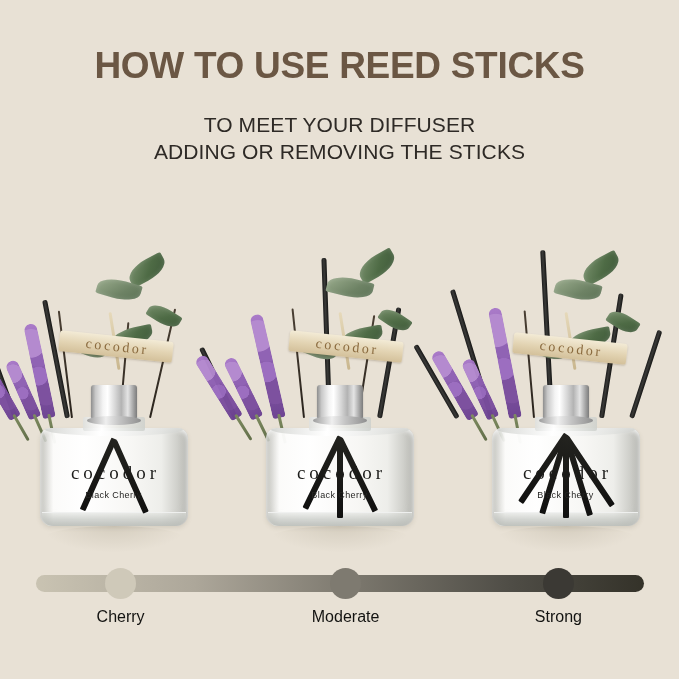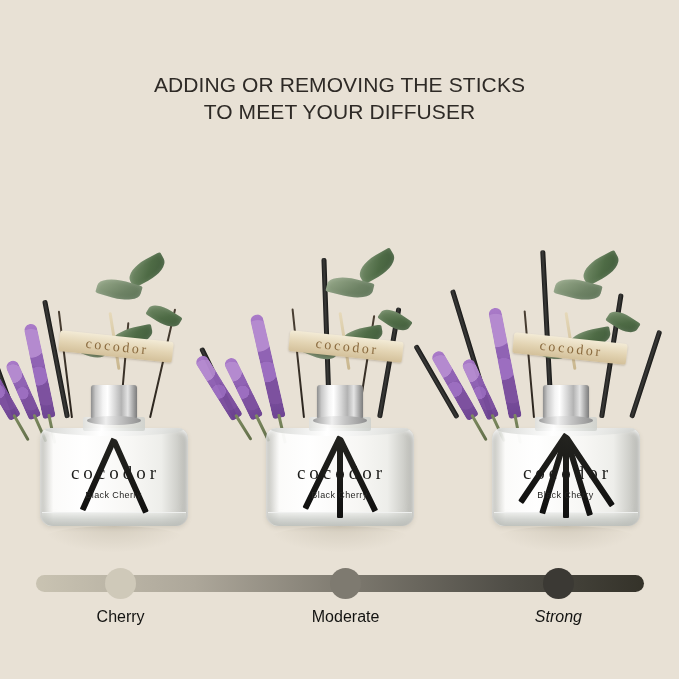--- a/index.html
+++ b/index.html
@@ -271,23 +271,24 @@
     transform:translateX(-50%);
     font-size:16px;
     color:#131311;
     white-space:nowrap;
   }
 </style>
 </head>
 <body>
 
 <div class="header">
+  <div class="title">HOW TO USE REED STICKS</div>
   <div class="subtitle">
+    <div>TO MEET YOUR DIFFUSER</div>
     <div>ADDING OR REMOVING THE STICKS</div>
-    <div>TO MEET YOUR DIFFUSER</div>
   </div>
 </div>
 
 <div class="products">
 
   <div class="product">
     <div class="bouquet">
       <div class="reed-top" style="left:12px;  height:96px;  transform:rotate(-20deg);"></div>
       <div class="reed-top" style="left:64px;  height:120px; transform:rotate(-11deg);"></div>
       <div class="stem" style="left:70px; height:108px; transform:rotate(-7deg);"></div>
@@ -421,15 +422,15 @@
 
 <div class="slider-wrap">
   <div class="track">
     <div class="knob k1" style="left:14%;"></div>
     <div class="knob k2" style="left:51%;"></div>
     <div class="knob k3" style="left:86%;"></div>
   </div>
   <div class="labels">
     <span class="lab" style="left:14%;">Cherry</span>
     <span class="lab" style="left:51%;">Moderate</span>
-    <span class="lab" style="left:86%;font-style:italic;">Strong</span>
+    <span class="lab" style="left:86%;">Strong</span>
   </div>
 </div>
 
 </body></html>

